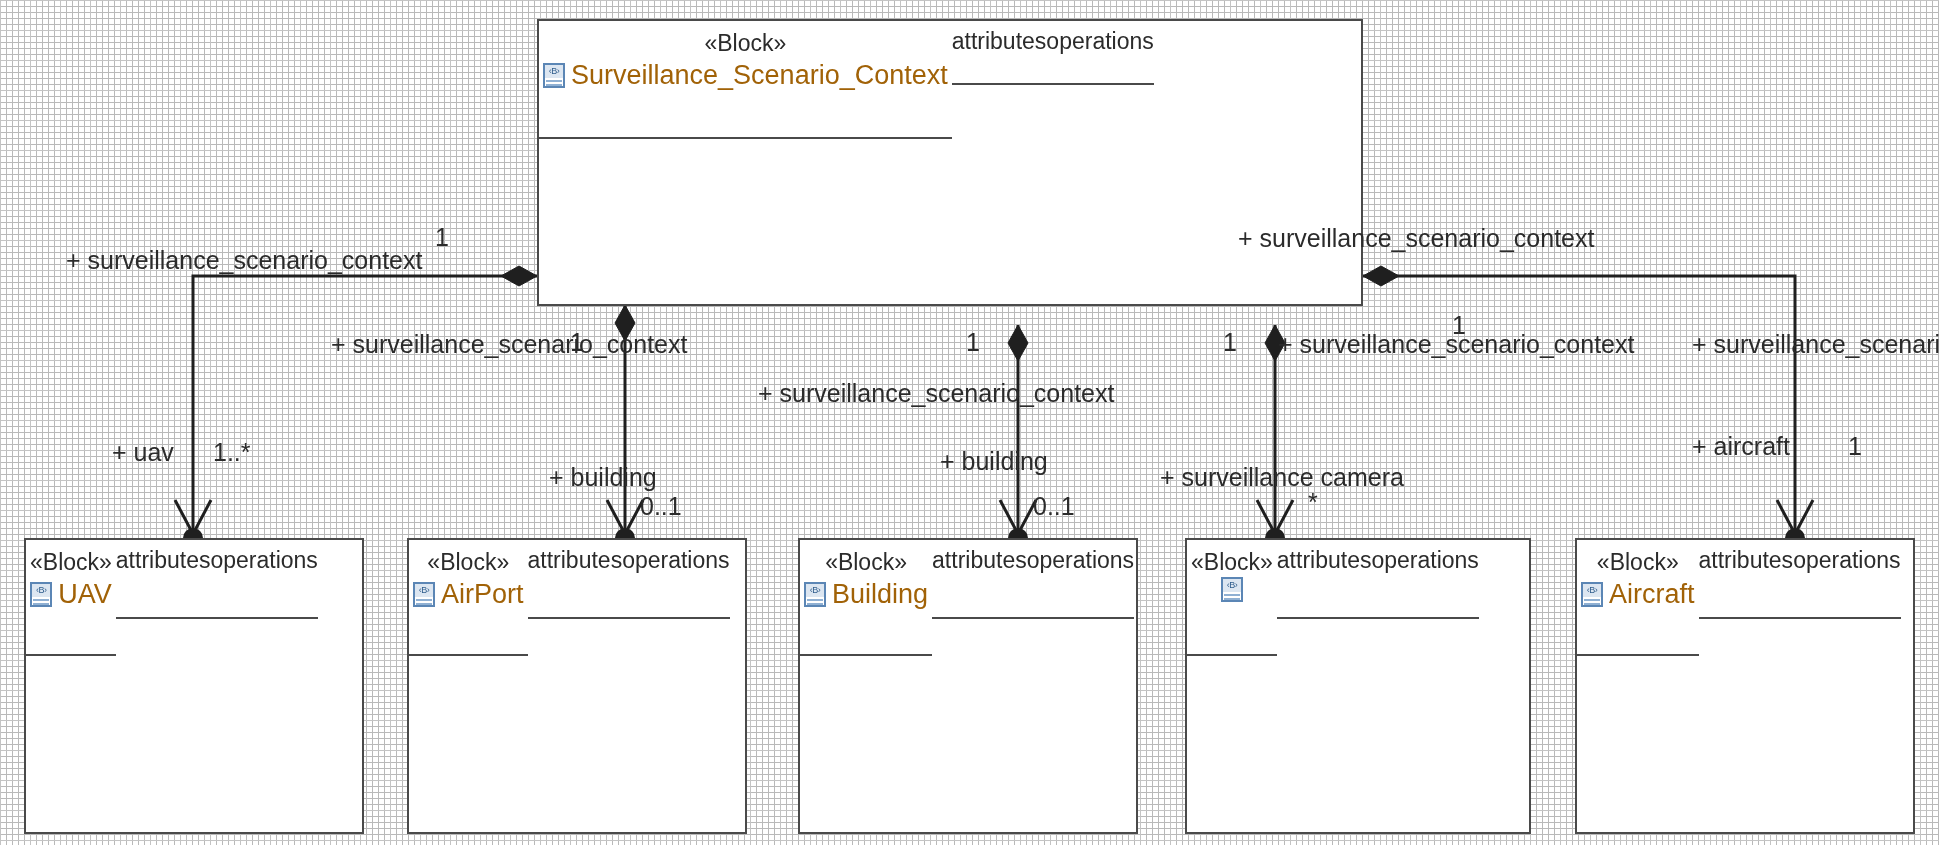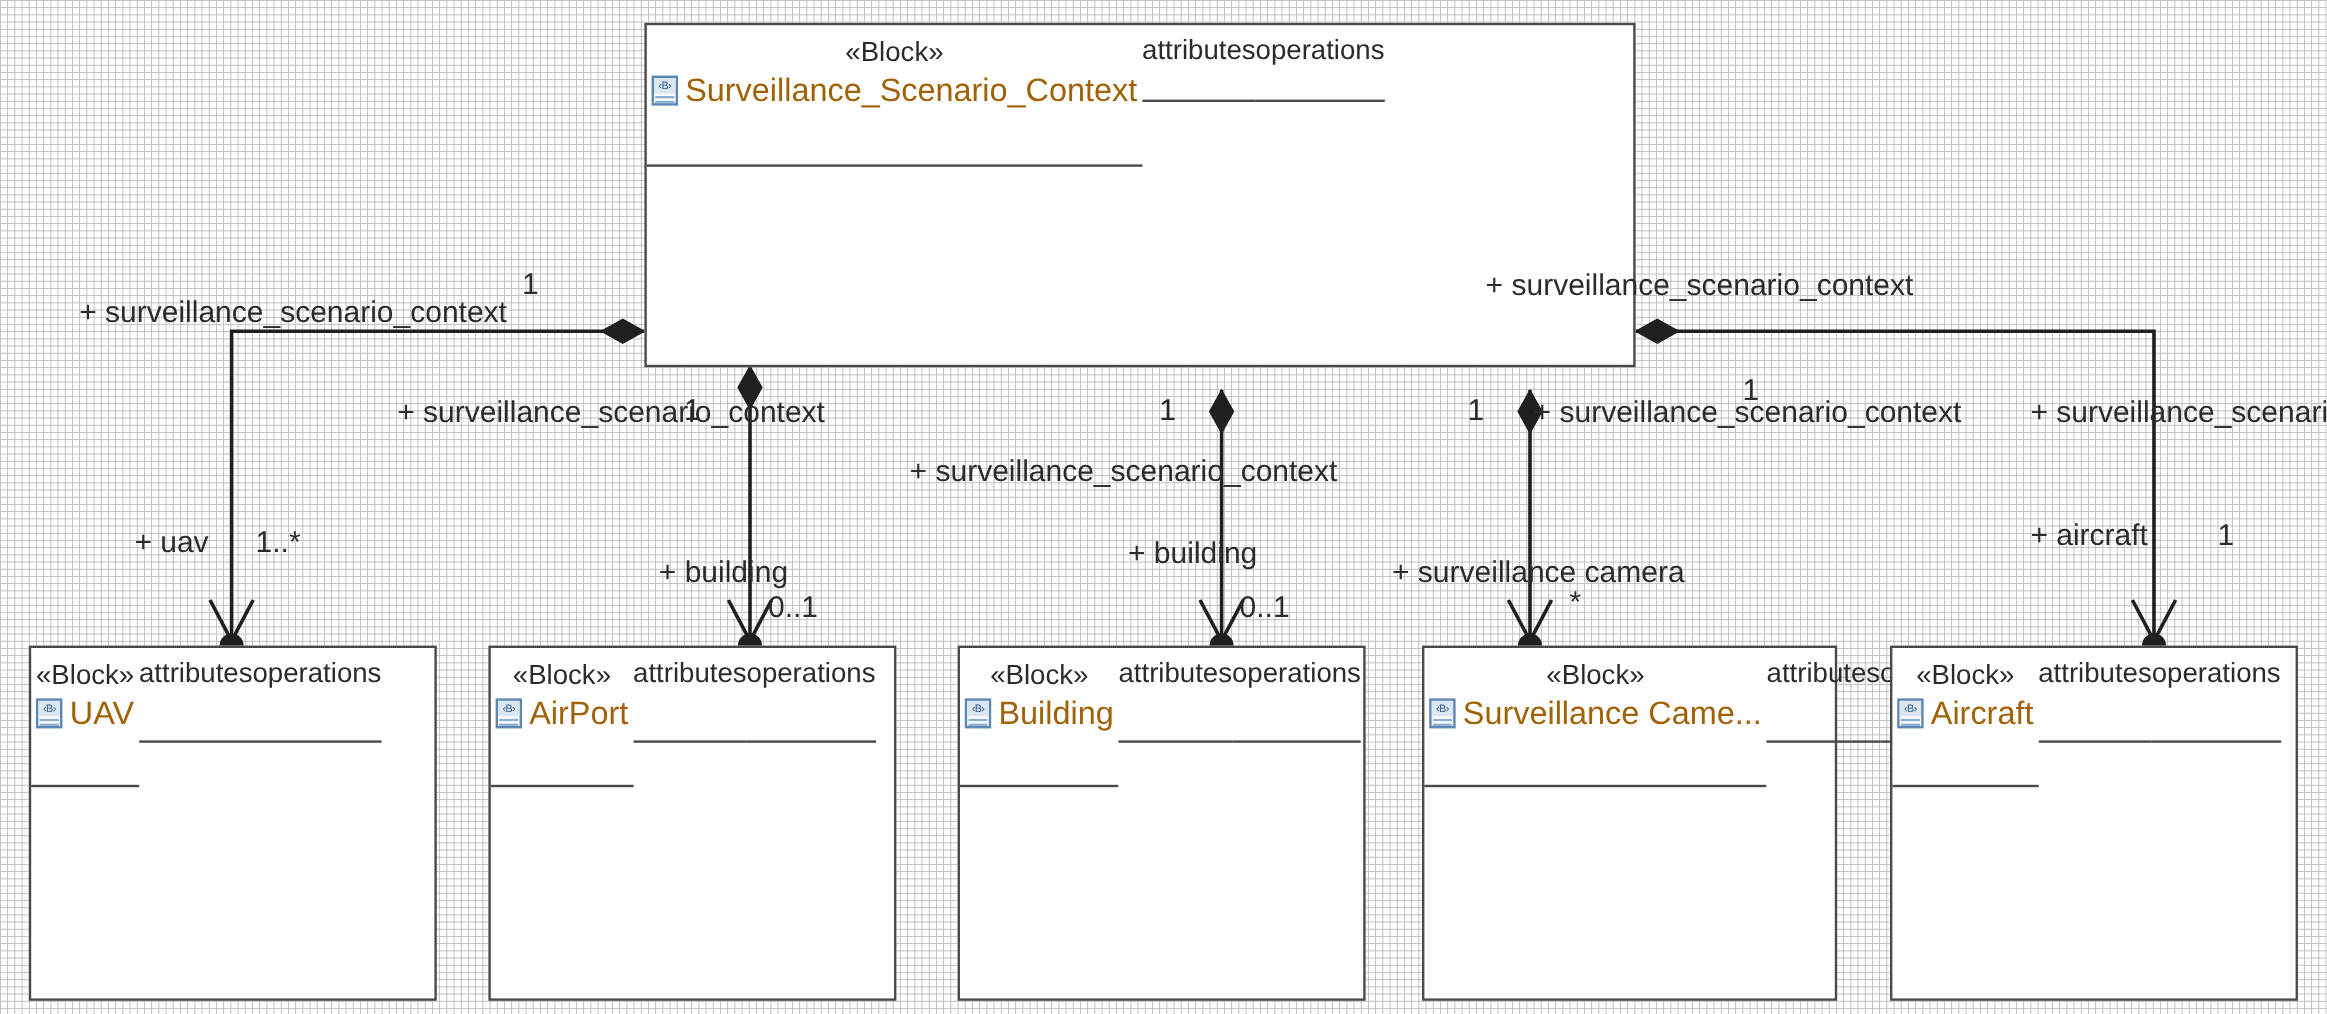--- a/index.html
+++ b/index.html
@@ -256,21 +256,20 @@
 
   <div class="block" style="left:1185px; top:538px; width:346px; height:296px;">
     <div class="blk-header" style="height:96px;">
       <div class="stereo">«Block»</div>
       <div class="name-row">
         <span class="block-icon">
           <span class="bi-top">‹B›</span>
           <span class="bi-bar"></span>
           <span class="bi-bar"></span>
         </span>
-        <span class="blk-name">Surveillance Came...</span>
       </div>
     </div>
     <div class="blk-compart" style="height:79px;">
       <div class="compart-label">attributes</div>
     </div>
     <div class="blk-compart" style="height:79px;">
       <div class="compart-label">operations</div>
     </div>
     <div class="blk-compart" style="flex:1 1 auto;"></div>
   </div>

